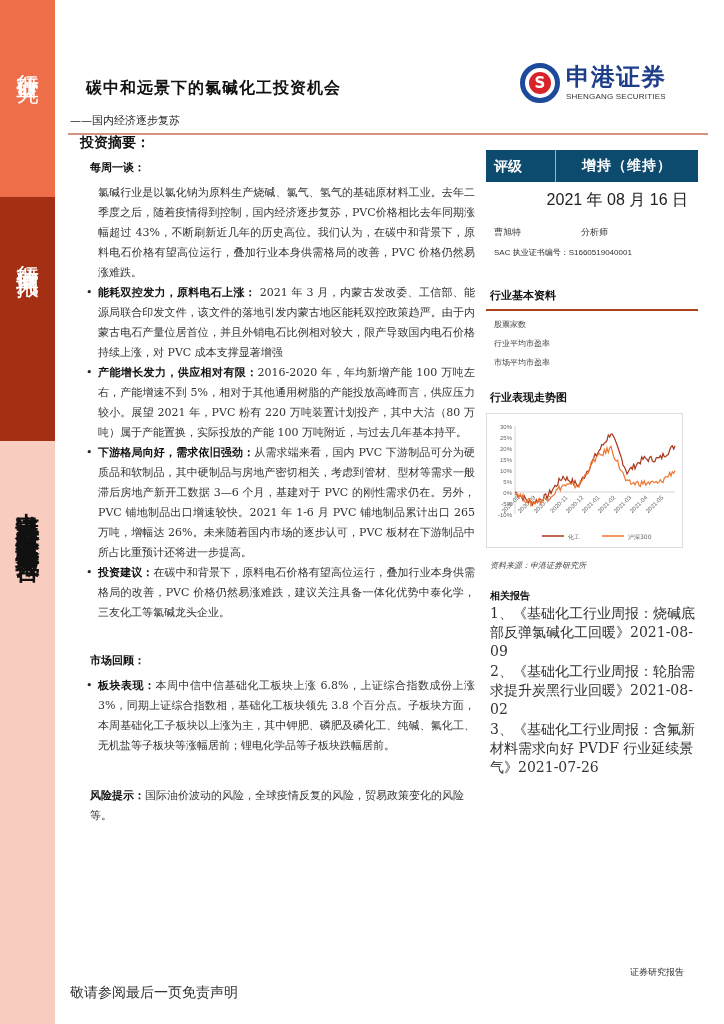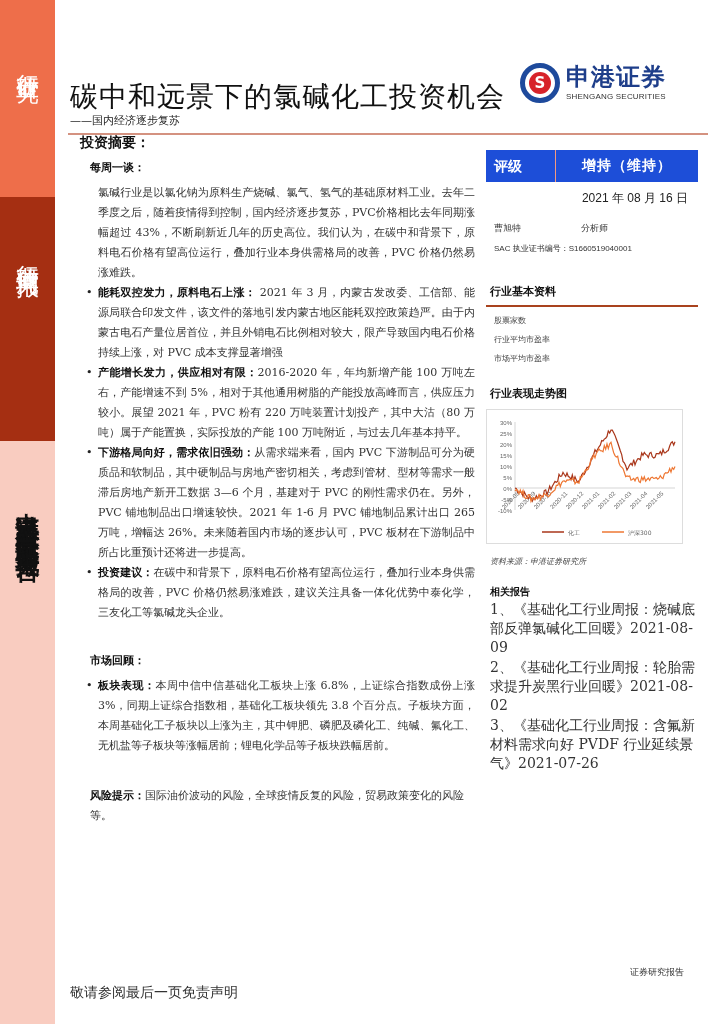--- a/index.html
+++ b/index.html
@@ -10,21 +10,21 @@
   .sidebar { position:absolute; left:0; top:0; width:55px; height:1024px; }
   .sb-sec { position:absolute; left:0; width:55px; display:flex; justify-content:center; }
   .sb-orange { top:0; height:197px; background:#EE6E4A; padding-top:56px; }
   .sb-red { top:197px; height:244px; background:#A52F12; padding-top:50px; }
   .sb-pink { top:441px; height:583px; background:#F9CCC0; padding-top:52px; }
   .vtext { writing-mode:vertical-rl; text-orientation:upright; font-size:23px; letter-spacing:2px; line-height:1; }
   .sb-orange .vtext, .sb-red .vtext { color:#fff; }
   .sb-pink .vtext { color:#111; font-weight:bold; font-size:24px; letter-spacing:3px; }
 
   
-  .title { position:absolute; left:70px; top:78px; font-size:28px; font-weight:normal; letter-spacing:1px; color:#111; }
+  .title { position:absolute; left:86px; top:78px; font-size:16px; font-weight:bold; letter-spacing:1px; color:#111; }
   .subtitle { position:absolute; left:70px; top:113px; font-size:11px; color:#222; }
   .head-rule { position:absolute; left:68px; top:133px; width:640px; height:2px; background:#D49280; }
 
   .logo { position:absolute; left:520px; top:63px; display:flex; align-items:center; }
   .logo-mark { width:40px; height:40px; border-radius:50%; border:5px solid #1E4A9C; background:#fff; display:flex; align-items:center; justify-content:center; }
   .logo-mark-inner { width:22px; height:22px; border-radius:50%; background:#D7232A; color:#fff; font-family:"DejaVu Sans", sans-serif; font-weight:bold; font-size:15px; display:flex; align-items:center; justify-content:center; }
   .logo-text { margin-left:6px; }
   .logo-cn { font-family:"DejaVu Sans", sans-serif; font-weight:bold; font-size:24px; color:#1E3E8A; letter-spacing:1px; line-height:1; }
   .logo-en { font-family:"Liberation Sans", sans-serif; font-size:8px; color:#333; margin-top:3px; letter-spacing:0.2px; }
 
@@ -37,24 +37,24 @@
   .bullets { list-style:none; margin-top:0; }
   .bullet { position:relative; font-size:11px; line-height:20px; color:#333; padding-left:28px; text-align:justify; }
   .bullet::before { content:"•"; position:absolute; left:16px; top:0; color:#222; }
   .bullet b { color:#111; }
   .h-market { font-size:11px; font-weight:bold; color:#111; margin:30px 0 8px 20px; }
   .risk { font-size:11px; line-height:20px; color:#333; margin:30px 0 8px 20px; }
   .risk b { color:#111; }
 
   
   .right { position:absolute; left:486px; top:150px; width:212px; }
-  .rating-bar { height:32px; background:#1d4ed8; display:flex; align-items:center; color:#fff; font-weight:bold; font-size:14px; }
+  .rating-bar { height:32px; background:#0c4a6e; display:flex; align-items:center; color:#fff; font-weight:bold; font-size:14px; }
   .rating-label { width:70px; padding-left:8px; border-right:1px solid #F29A80; height:32px; line-height:32px; }
   .rating-value { flex:1; text-align:center; letter-spacing:1px; }
-  .date { text-align:right; margin-top:8px; font-size:12px; color:#222; font-family:"Liberation Sans", sans-serif; padding-right:10px; }
+  .date { text-align:right; margin-top:8px; font-size:16px; color:#222; font-family:"Liberation Sans", sans-serif; padding-right:10px; }
   .analyst { display:flex; margin-top:15px; font-size:9px; color:#333; padding-left:8px; }
   .analyst .role { margin-left:60px; }
   .sac { font-size:8px; color:#333; margin-top:8px; padding-left:8px; font-family:"Liberation Sans", sans-serif; }
   .sec-title { font-size:11px; font-weight:bold; color:#111; margin-top:30px; padding-left:4px; }
   .sec-rule { height:2px; background:#A9431E; margin-top:6px; }
   .info-row { font-size:8px; color:#444; margin-top:8px; padding-left:8px; line-height:11px; }
   .perf-title { font-size:11px; font-weight:bold; color:#111; margin-top:22px; padding-left:4px; }
   .chart-box { margin-top:8px; width:197px; height:135px; border:1px solid #ddd; position:relative; background:#fff; }
   .chart-box svg { position:absolute; left:0; top:0; }
   .source { font-size:8px; color:#444; font-style:italic; margin-top:12px; padding-left:4px; }

